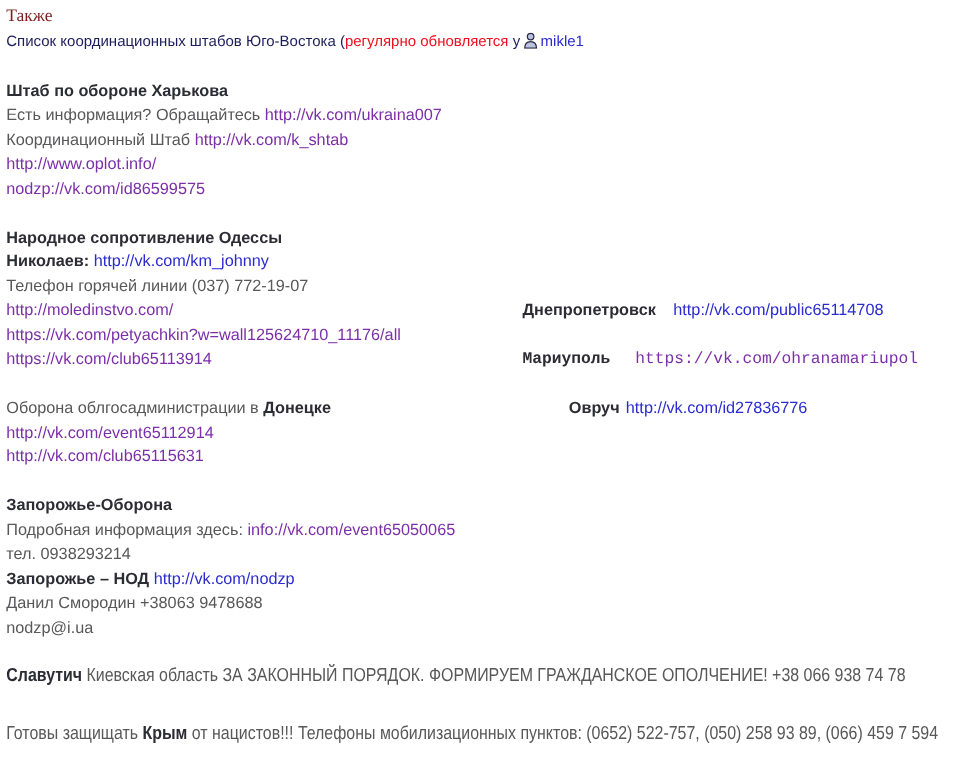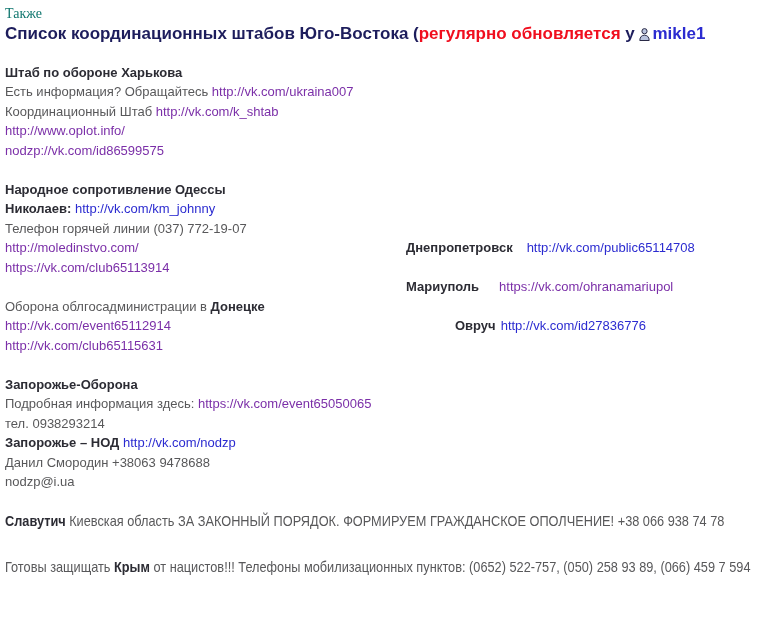--- a/index.html
+++ b/index.html
@@ -9,30 +9,30 @@
     box-sizing:border-box;
     padding:4px 0 0 5px;
     background:#fff;
     font-family:"Liberation Sans",sans-serif;
     font-size:13px;
     color:var(--text-gray);
     overflow:hidden;
   }
   .line{height:19.5px;line-height:19.5px;white-space:pre;}
   .blank{height:19.5px;}
-  .serif{font-family:"Liberation Serif",serif;font-size:14px;color:#0f766e;}
-  .heading{font-weight:bold;font-size:17px;color:var(--heading-navy);}
+  .serif{font-family:"Liberation Serif",serif;font-size:14px;color:#7f1d1d;}
+  .heading{font-weight:normal;font-size:12px;color:var(--heading-navy);}
   .red{color:var(--accent-red);}
   .bl{font-weight:bold;color:var(--label-dark);}
   a{text-decoration:none;cursor:pointer;}
   .lp{color:var(--link-purple);}
   .lb{color:var(--link-blue);}
-  .right-item{position:absolute;left:406px;height:19.5px;line-height:19.5px;white-space:pre;}
+  .right-item{position:absolute;left:418px;height:19.5px;line-height:19.5px;white-space:pre;}
   #right-dnipro{top:238px;}
-  #right-mariupol{top:277px;}
+  #right-mariupol{top:277px;font-family:Liberation Mono, monospace;}
   #right-ovruch{top:316px;left:455px;text-align:right;}
   #right-dnipro .lnk{margin-left:14px;}
   #right-mariupol .lnk{margin-left:20px;}
   #right-ovruch .lnk{margin-left:5px;}
   .narrow{
     font-size:15px;
     transform:scaleX(0.85);
     transform-origin:0 50%;
   }
   .crimea-line{margin-top:7px;}
@@ -57,32 +57,33 @@
   <div class="line"><span>Координационный Штаб </span><a class="lp">http://vk.com/k_shtab</a></div>
   <div class="line"><a class="lp">http://www.oplot.info/</a></div>
   <div class="line"><a class="lp">nodzp://vk.com/id86599575</a></div>
 
   <div class="line blank"></div>
 
   <div class="line"><span class="bl">Народное сопротивление Одессы</span></div>
   <div class="line"><span class="bl">Николаев: </span><a class="lb">http://vk.com/km_johnny</a></div>
   <div class="line"><span>Телефон горячей линии (037) 772-19-07</span></div>
   <div class="line"><a class="lp">http://moledinstvo.com/</a></div>
+  <div class="line"><a class="lp">https://vk.com/petyachkin?w=wall125624710_11176/all</a></div>
   <div class="line"><a class="lp">https://vk.com/club65113914</a></div>
 
   <div class="line blank"></div>
 
   <div class="line"><span>Оборона облгосадминистрации в </span><span class="bl">Донецке</span></div>
   <div class="line"><a class="lp">http://vk.com/event65112914</a></div>
   <div class="line"><a class="lp">http://vk.com/club65115631</a></div>
 
   <div class="line blank"></div>
 
   <div class="line"><span class="bl">Запорожье-Оборона</span></div>
-  <div class="line"><span>Подробная информация здесь: </span><a class="lp">https://vk.com/event65050065</a></div>
+  <div class="line"><span>Подробная информация здесь: </span><a class="lp">info://vk.com/event65050065</a></div>
   <div class="line"><span>тел. 0938293214</span></div>
   <div class="line"><span class="bl">Запорожье – НОД </span><a class="lb">http://vk.com/nodzp</a></div>
   <div class="line"><span>Данил Смородин +38063 9478688</span></div>
   <div class="line"><span>nodzp@i.ua</span></div>
 
   <div class="line blank"></div>
 
   <div class="line narrow"><span class="bl">Славутич</span><span> Киевская область ЗА ЗАКОННЫЙ ПОРЯДОК. ФОРМИРУЕМ ГРАЖДАНСКОЕ ОПОЛЧЕНИЕ! +38 066 938 74 78</span></div>
 
   <div class="line blank"></div>

